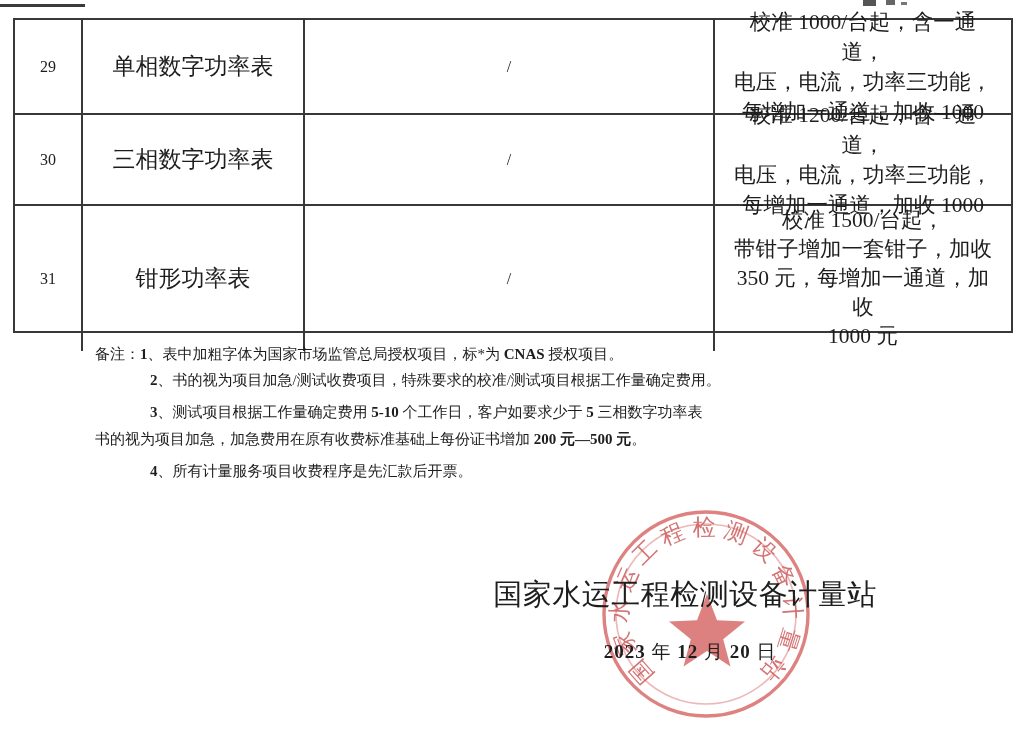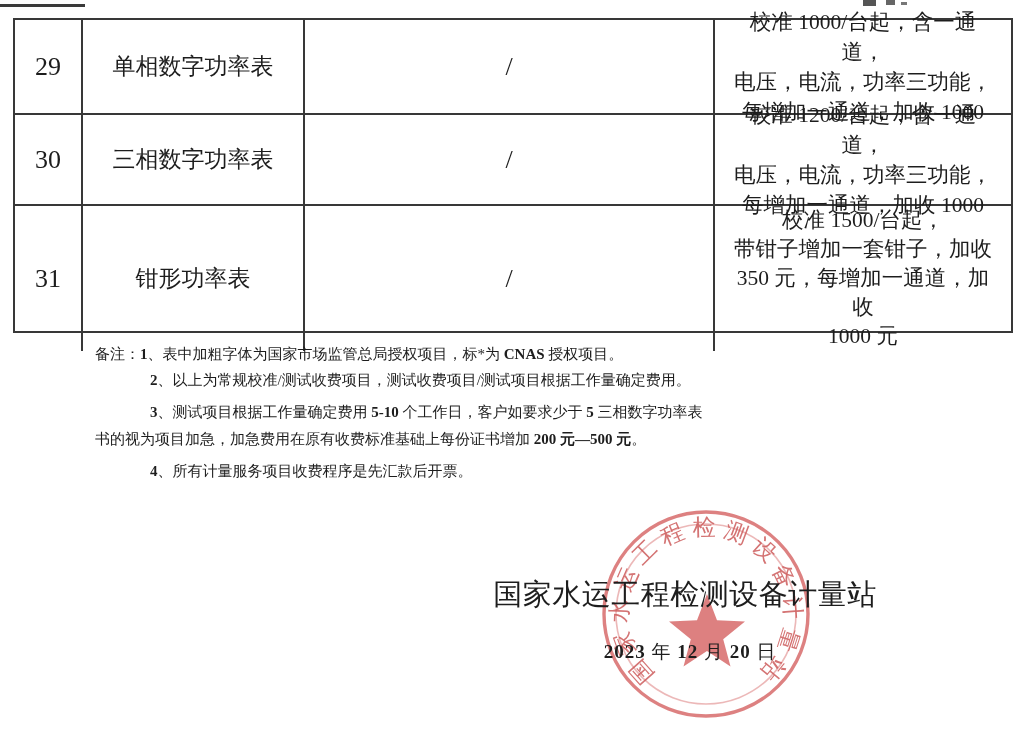--- a/index.html
+++ b/index.html
@@ -16,21 +16,21 @@
   
   #fee-table{
     position:absolute;left:13px;top:18px;width:1000px;height:315px;
     box-sizing:border-box;border:2px solid #383838;
     display:grid;grid-template-columns:68px 222px 410px 1fr;
     grid-template-rows:95px 91px 1fr;
   }
   .cell{
     box-sizing:border-box;border-right:2px solid #383838;border-bottom:2px solid #383838;
     display:flex;align-items:center;justify-content:center;text-align:center;
-    font-size:26px;line-height:30px;white-space:pre-line;
+    font-size:16px;line-height:30px;white-space:pre-line;
   }
   .cell.last-col{border-right:none;}
   .cell.last-row{border-bottom:none;}
   .cell.fee{font-size:21.5px;padding:0 16px;}
   .cell.name{font-size:23px;}
 
   
   .note-line{position:absolute;font-size:15px;line-height:26px;white-space:nowrap;}
 
   
@@ -73,21 +73,21 @@
     <div class="cell name last-row">钳形功率表</div>
     <div class="cell last-row">/</div>
     <div class="cell fee last-col last-row" style="line-height:29px;">校准 1500/台起，
 带钳子增加一套钳子，加收
 350 元，每增加一通道，加收
 1000 元</div>
   </div>
 
   <div>
     <div class="note-line" style="left:95px;top:341px;"><span>备注：</span><span class="b">1</span><span>、表中加粗字体为国家市场监管总局授权项目，标*为 </span><span class="b">CNAS</span><span> 授权项目。</span></div>
-    <div class="note-line" style="left:150px;top:367px;"><span class="b">2</span><span>、以上为常规校准/测试收费项目，测试收费项目/测试项目根据工作量确定费用。</span></div>
+    <div class="note-line" style="left:150px;top:367px;"><span class="b">2</span><span>、书的视为项目加急/测试收费项目，特殊要求的校准/测试项目根据工作量确定费用。</span></div>
     <div class="note-line" style="left:150px;top:399px;"><span class="b">3</span><span>、测试项目根据工作量确定费用 </span><span class="b">5-10</span><span> 个工作日，客户如要求少于 </span><span class="b">5</span><span> 三相数字功率表</span></div>
     <div class="note-line" style="left:95px;top:426px;"><span>书的视为项目加急，加急费用在原有收费标准基础上每份证书增加 </span><span class="b">200 元—500 元</span><span>。</span></div>
     <div class="note-line" style="left:150px;top:458px;"><span class="b">4</span><span>、所有计量服务项目收费程序是先汇款后开票。</span></div>
   </div>
 
   <svg id="stamp" viewBox="-110 -110 220 220">
     <circle cx="0" cy="0" r="102" fill="none" stroke="#d46161" stroke-width="3.4" opacity="0.8"></circle>
     <circle cx="0" cy="0" r="90" fill="none" stroke="#d46161" stroke-width="1.6" opacity="0.45"></circle>
     <path id="sealArc" d="M -50.8 60.5 A 79 79 0 1 1 50.8 60.5" fill="none"></path>
     <text font-size="23" fill="#cd5c5c" opacity="0.85" font-family="Liberation Serif, DejaVu Serif, serif">

